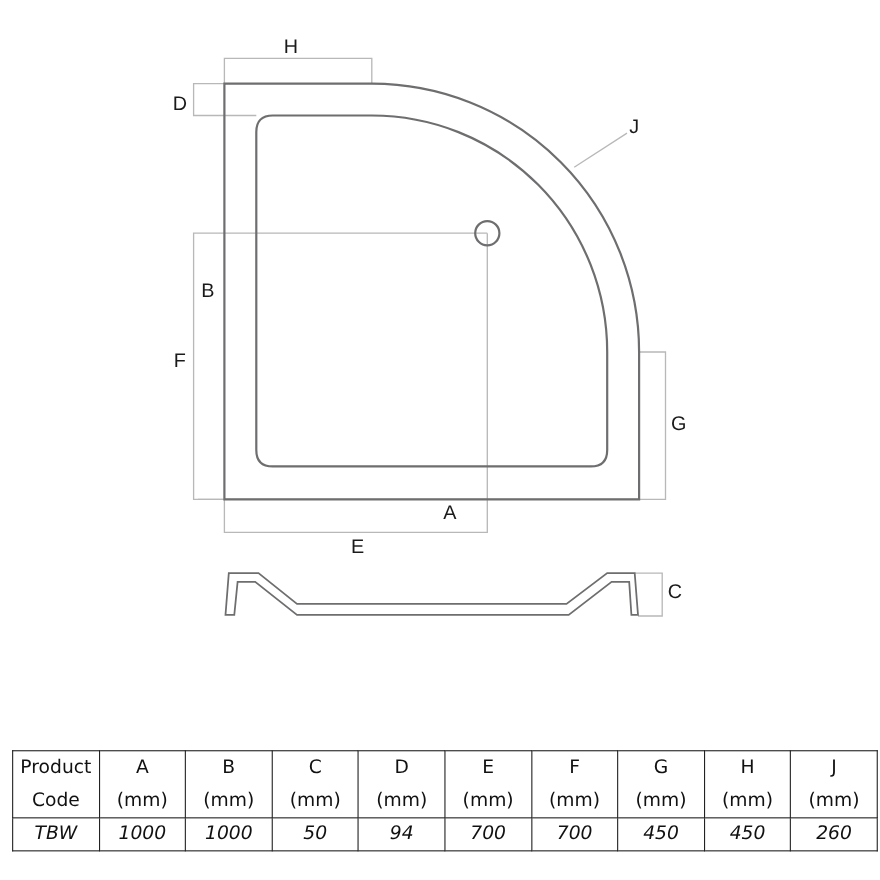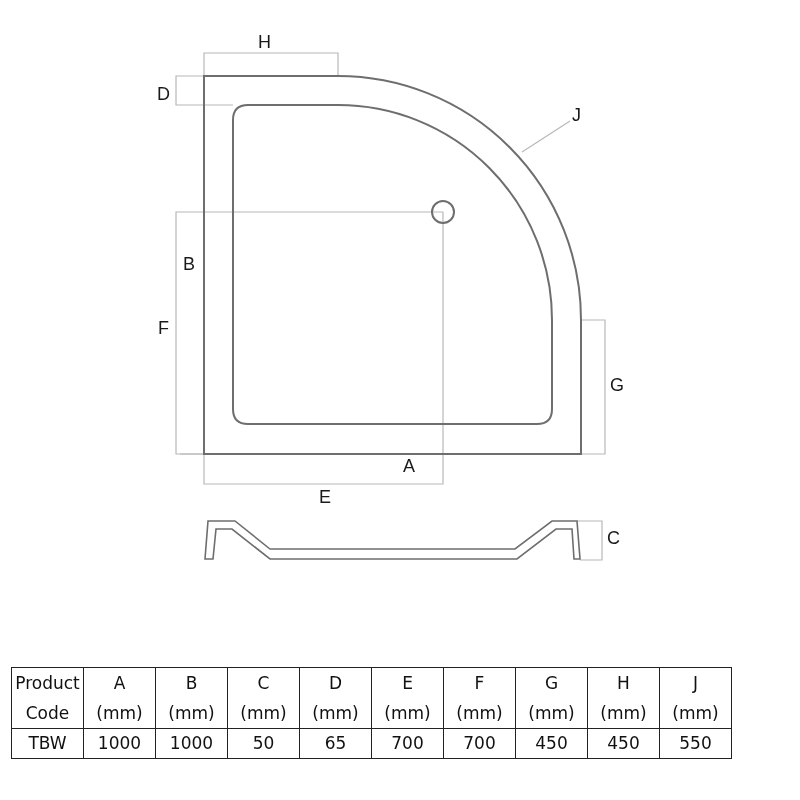--- a/index.html
+++ b/index.html
@@ -1,29 +1,29 @@
 <!DOCTYPE html>
 <html><head>
 <meta charset="utf-8">
 <style>
   html, body { margin: 0; padding: 0; background: #ffffff; }
   body { width: 800px; height: 800px; position: relative; overflow: hidden; font-family: "Liberation Sans", sans-serif; }
   #drawing { position: absolute; left: 0; top: 0; width: 800px; height: 800px; }
   .lbl { font-family: "Liberation Sans", sans-serif; font-size: 18px; fill: #1a1a1a; }
   #spec-table {
-    position: absolute; left: 11px; top: 667px; width: 721px;
+    position: absolute; left: 11px; top: 682px; width: 787px;
     border-collapse: collapse; table-layout: fixed;
     font-family: "DejaVu Sans", sans-serif; font-size: 17px; color: #111;
   }
   #spec-table td, #spec-table th {
     border: 1.5px solid #222; text-align: center; font-weight: normal; padding: 0;
     line-height: 29px;
   }
   #spec-table thead th { height: 60px; line-height: 30px; }
-  #spec-table tbody td { height: 29px; }
+  #spec-table tbody td { height: 29px; font-style: italic; }
 </style>
 </head>
 <body>
 
 <svg id="drawing" viewBox="0 0 800 800" xmlns="http://www.w3.org/2000/svg">
 
   <g fill="none" stroke="#b8b8b8" stroke-width="1.2">
 
     <polyline points="204,76 204,53 338,53 338,76"></polyline>
 
@@ -79,21 +79,21 @@
       <th><span>H</span><br><span>(mm)</span></th>
       <th><span>J</span><br><span>(mm)</span></th>
     </tr>
   </thead>
   <tbody>
     <tr>
       <td>TBW</td>
       <td>1000</td>
       <td>1000</td>
       <td>50</td>
-      <td>65</td>
+      <td>94</td>
       <td>700</td>
       <td>700</td>
       <td>450</td>
       <td>450</td>
-      <td>550</td>
+      <td>260</td>
     </tr>
   </tbody>
 </table>
 
 </body></html>

